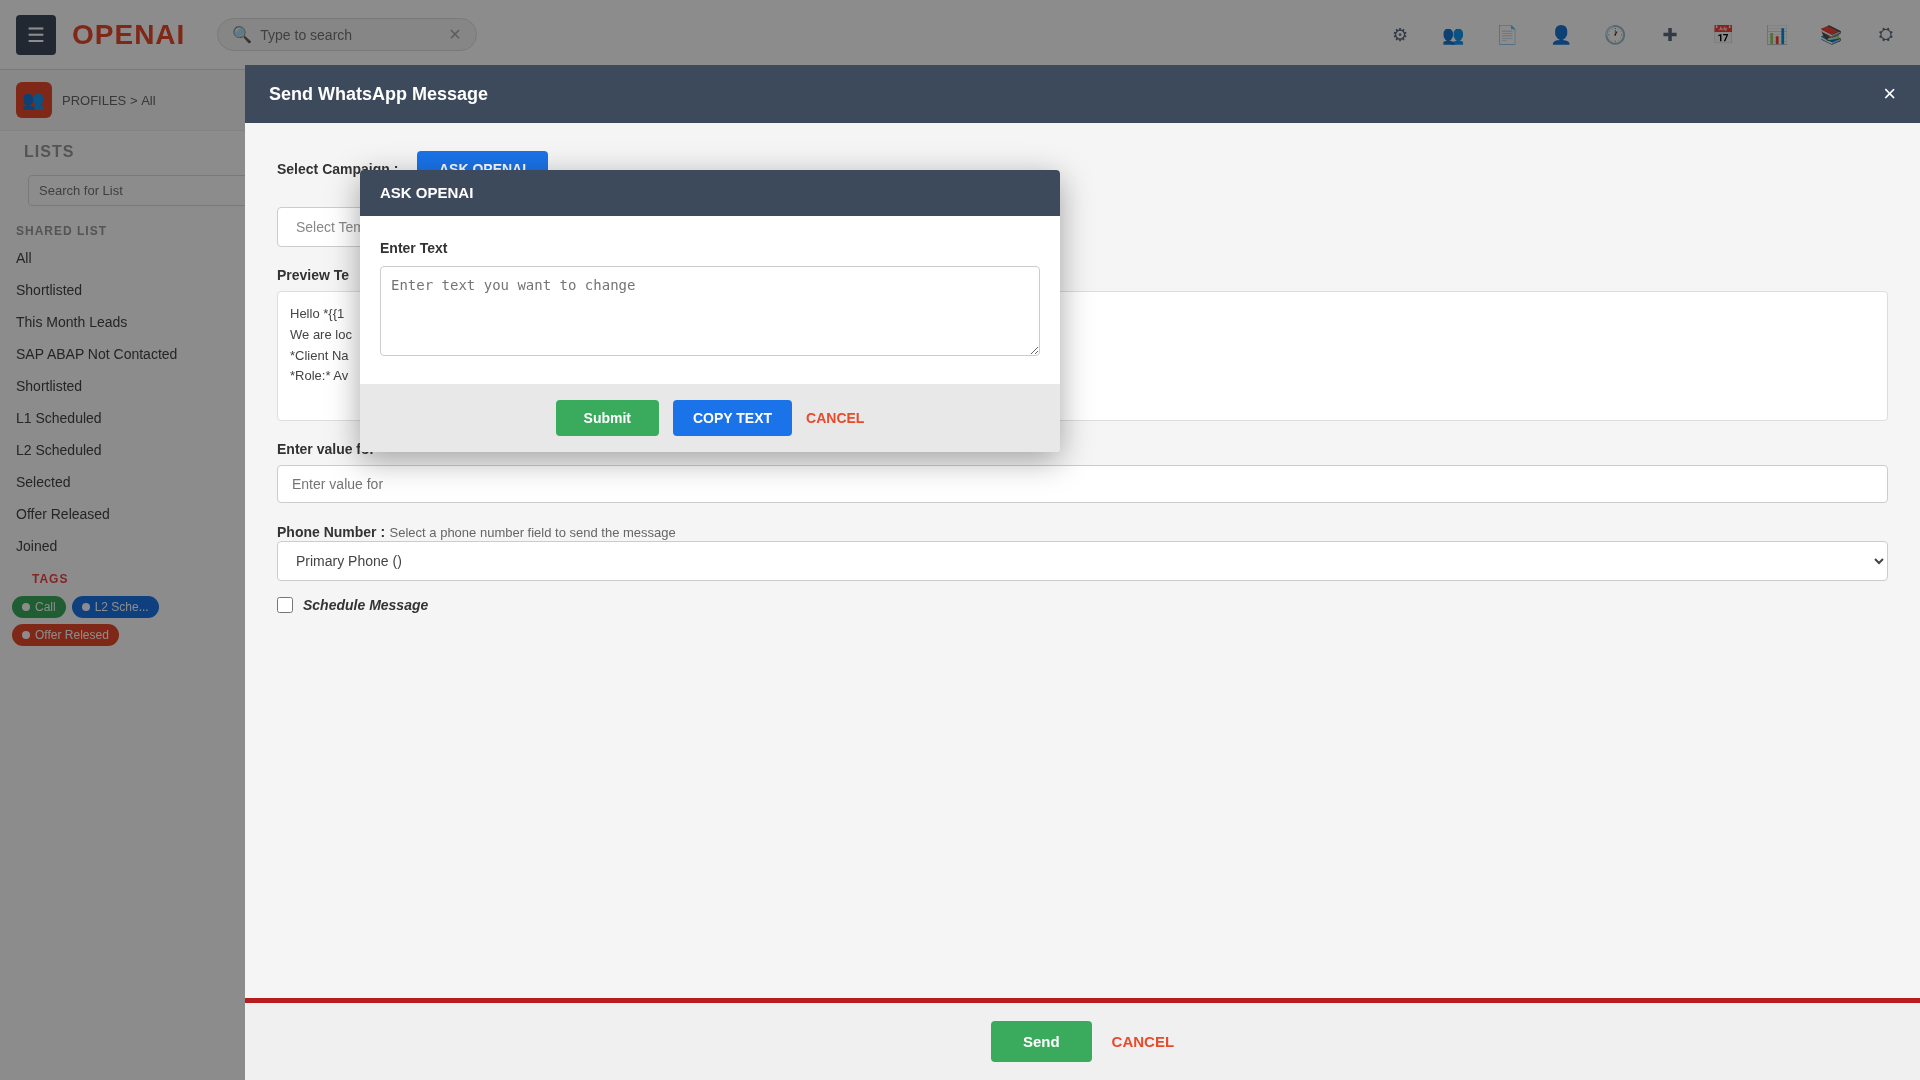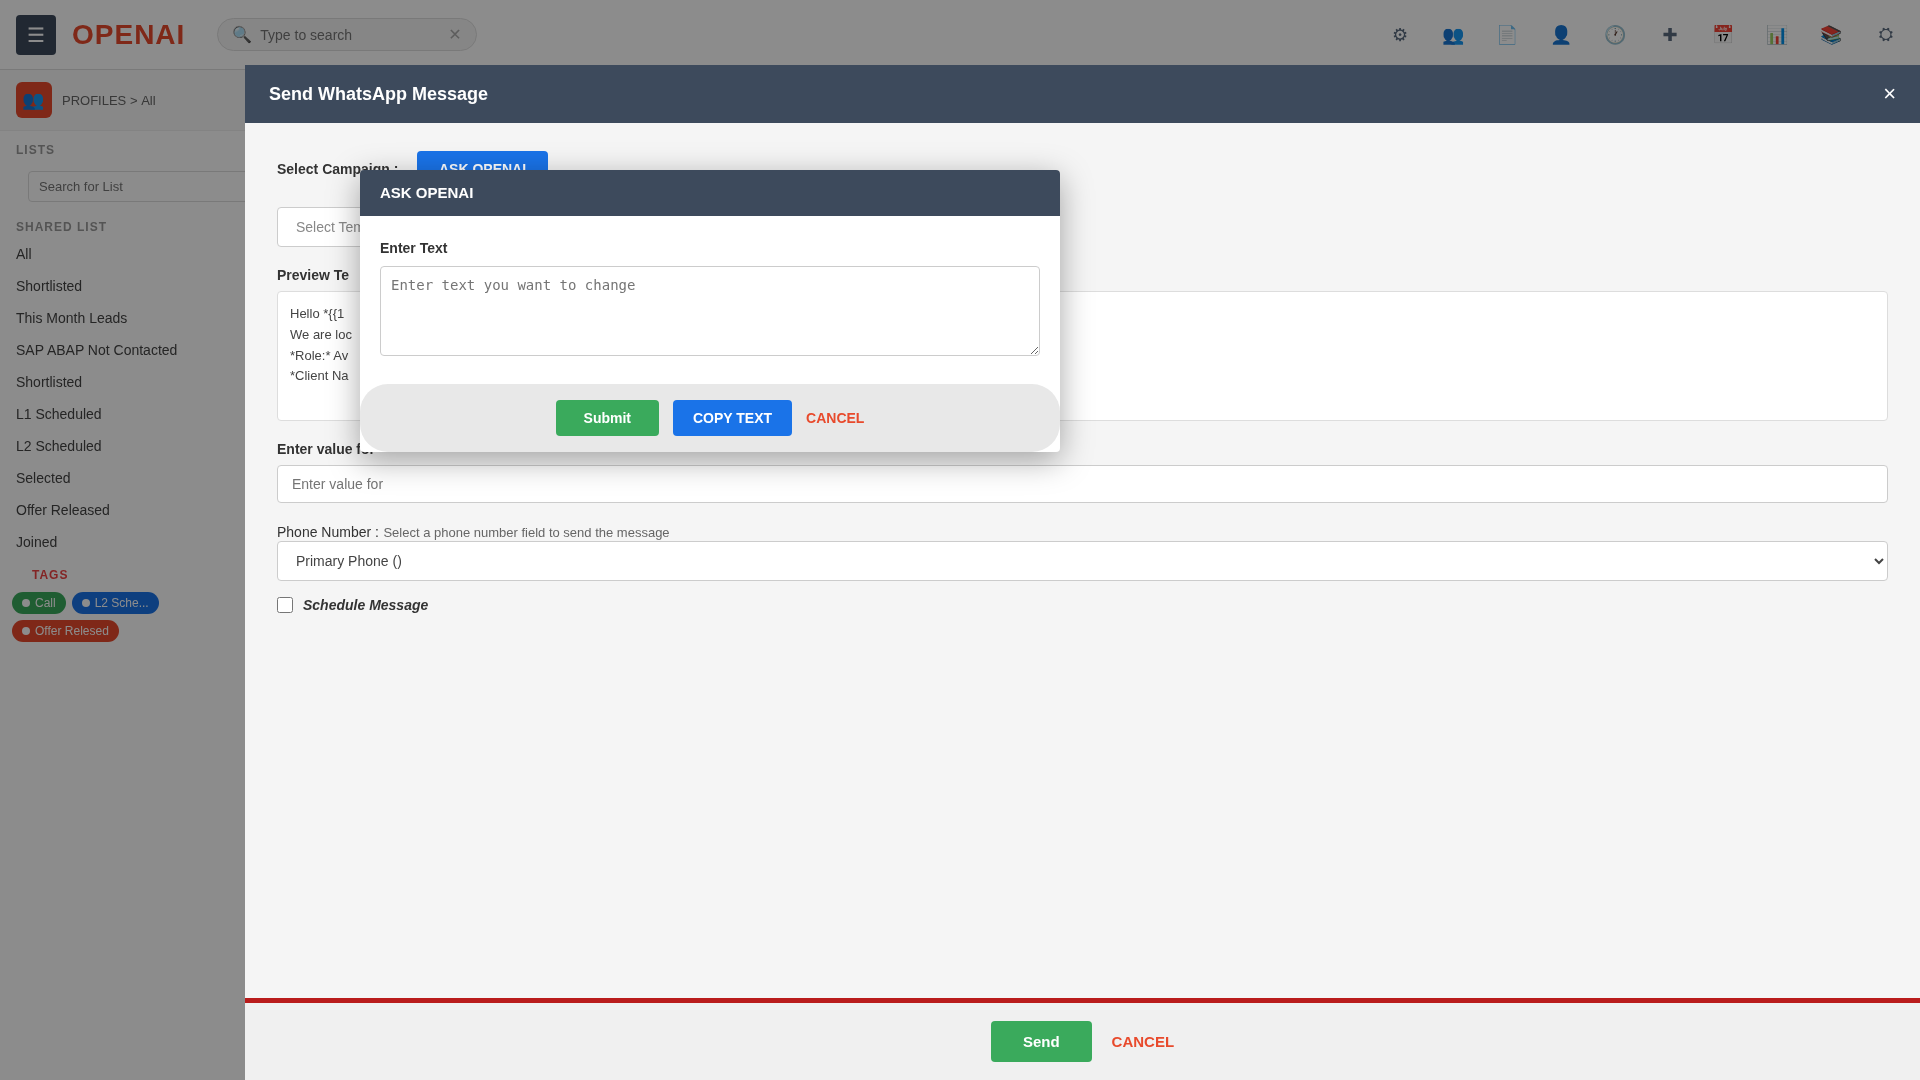--- a/index.html
+++ b/index.html
@@ -24,21 +24,21 @@
       position: fixed; top: 70px; left: 0; width: 260px; height: calc(100% - 70px);
       background: #fff; border-right: 1px solid #e0e0e0; overflow-y: auto; z-index: 50;
       padding-bottom: 20px;
     }
     .sidebar-profiles-header {
       display: flex; align-items: center; padding: 12px 16px; font-size: 13px; color: #666;
       background: #f8f8f8; border-bottom: 1px solid #eee;
     }
     .profiles-icon { width: 36px; height: 36px; background: #e84a2c; border-radius: 6px; display: flex; align-items: center; justify-content: center; margin-right: 10px; }
     .profiles-icon span { color: #fff; font-size: 18px; }
-    .sidebar-section-label { font-size: 12px; font-weight: 700; color: #999; padding: 12px 16px 6px; text-transform: uppercase; letter-spacing: 1px; }
+    .sidebar-section-label { font-size: 16px; font-weight: 700; color: #999; padding: 12px 24px 6px; text-transform: uppercase; letter-spacing: 1px; }
     .sidebar-search { padding: 8px 12px; }
     .sidebar-search input { width: 100%; border: 1px solid #ddd; border-radius: 4px; padding: 7px 10px; font-size: 13px; color: #444; outline: none; margin-left: 16px; }
     .shared-list-label { font-size: 12px; font-weight: 700; color: #999; padding: 10px 16px 4px; text-transform: uppercase; letter-spacing: 1px; }
     .sidebar-item { padding: 8px 16px; font-size: 14px; color: #444; cursor: pointer; }
     .tags-label { font-size: 12px; font-weight: 700; color: #ef4444; padding: 10px 32px 6px; text-transform: uppercase; letter-spacing: 1px; }
     .tag-pills { display: flex; flex-wrap: wrap; gap: 6px; padding: 4px 12px; }
     .tag-pill { display: flex; align-items: center; gap: 5px; padding: 4px 10px; border-radius: 12px; font-size: 12px; color: #fff; cursor: pointer; }
     .tag-dot { width: 8px; height: 8px; border-radius: 50%; background: #fff; }
 
     
@@ -92,21 +92,21 @@
     .preview-section { margin-bottom: 20px; }
     .preview-label { font-size: 14px; font-weight: 700; color: #333; margin-bottom: 8px; }
     .preview-text-area {
       background: #fff; border: 1px solid #ddd; border-radius: 4px; padding: 12px; font-size: 13px; color: #444;
       min-height: 130px; line-height: 1.6;
     }
     .enter-value-section { margin-bottom: 20px; }
     .enter-value-label { font-size: 14px; font-weight: 700; color: #333; margin-bottom: 8px; }
     .enter-value-input { width: 100%; padding: 10px 14px; border: 1px solid #ccc; border-radius: 4px; font-size: 14px; color: #888; background: #fff; }
     .phone-section { margin-bottom: 16px; }
-    .phone-label { font-size: 14px; font-weight: 400; color: #333; margin-bottom: 4px; }
+    .phone-label { font-size: 14px; font-weight: 700; color: #333; margin-bottom: 4px; }
     .phone-sub { font-size: 13px; color: #666; margin-bottom: 8px; }
     .phone-dropdown { width: 100%; padding: 10px 14px; border: 1px solid #ccc; border-radius: 4px; font-size: 14px; color: #444; background: #fff; }
     .schedule-row { display: flex; align-items: center; gap: 10px; margin-bottom: 24px; }
     .schedule-checkbox { width: 16px; height: 16px; }
     .schedule-label { font-size: 14px; font-weight: 700; color: #333; font-style: italic; }
     .modal-footer { padding: 18px 20px; background: #f0f0f0; display: flex; align-items: center; justify-content: center; gap: 20px; border-top: 5px solid #b91c1c; }
     .send-btn { padding: 12px 32px; background: #3aaa5c; color: #fff; border: none; border-radius: 4px; font-size: 15px; font-weight: 700; cursor: pointer; }
     .cancel-link { font-size: 15px; color: #e84a2c; font-weight: 700; cursor: pointer; text-decoration: none; }
 
     
@@ -118,21 +118,21 @@
     .inner-modal-header {
       background: #3d4a5c; padding: 14px 20px;
     }
     .inner-modal-title { color: #fff; font-size: 15px; font-weight: 700; }
     .inner-modal-body { padding: 24px 20px; background: #fff; }
     .enter-text-label { font-size: 14px; font-weight: 700; color: #333; margin-bottom: 10px; }
     .enter-text-area {
       width: 100%; height: 90px; border: 1px solid #ccc; border-radius: 4px;
       padding: 10px; font-size: 14px; color: #888; resize: vertical; outline: none;
     }
-    .inner-modal-footer { padding: 16px 20px; background: #e8e8e8; display: flex; align-items: center; justify-content: center; gap: 14px; border-radius: 28px; }
+    .inner-modal-footer { padding: 16px 20px; background: #e8e8e8; display: flex; align-items: center; justify-content: center; gap: 14px; }
     .submit-btn { padding: 10px 28px; background: #3aaa5c; color: #fff; border: none; border-radius: 4px; font-size: 14px; font-weight: 700; cursor: pointer; }
     .copy-text-btn { padding: 10px 20px; background: #1a73e8; color: #fff; border: none; border-radius: 4px; font-size: 14px; font-weight: 700; cursor: pointer; }
     .cancel-inner { font-size: 14px; color: #e84a2c; font-weight: 700; cursor: pointer; }
 
     
     .bottom-table-row { display: flex; align-items: center; padding: 10px 20px; background: #fff; border-top: 1px solid #eee; font-size: 13px; color: #444; gap: 16px; }
   </style>
 </head>
 <body>
 
@@ -279,22 +279,22 @@
     <div style="margin-bottom:20px;">
       <select class="select-template">
         <option>Select Template</option>
       </select>
     </div>
     <div class="preview-section">
       <div class="preview-label">Preview Te</div>
       <div class="preview-text-area">
         <div>Hello *{{1</div>
         <div>We are loc</div>
+        <div>*Client Na</div>
         <div>*Role:* Av</div>
-        <div>*Client Na</div>
       </div>
     </div>
     <div class="enter-value-section">
       <div class="enter-value-label">Enter value for</div>
       <input class="enter-value-input" type="text" placeholder="Enter value for" style="">
     </div>
     <div class="phone-section">
       <span class="phone-label">Phone Number :</span>
       <span class="phone-sub">Select a phone number field to send the message</span>
       <select class="phone-dropdown">

